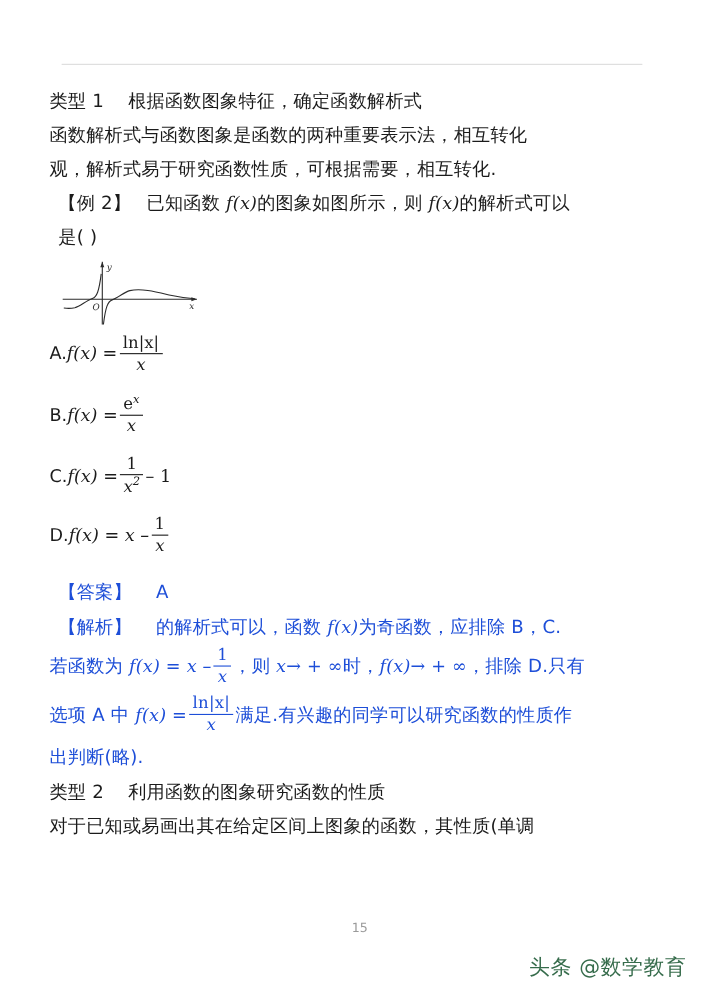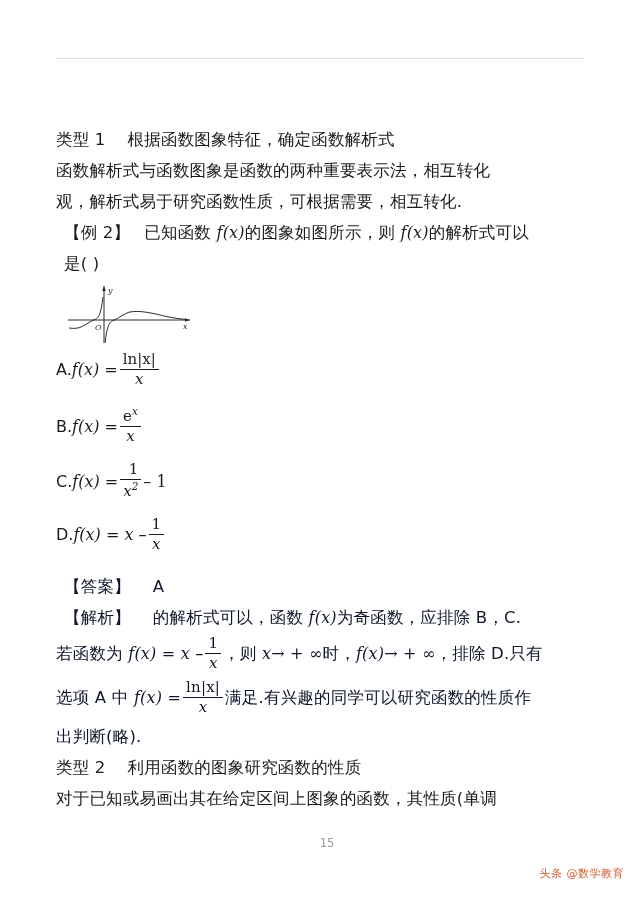--- a/index.html
+++ b/index.html
@@ -24,33 +24,32 @@
   .top-rule {
     position: absolute;
     left: 56px;
     top: 58px;
     width: 528px;
     height: 1px;
     background: #dcdcdc;
   }
   .content {
     position: absolute;
-    left: 56px;
+    left: 45px;
     top: 76px;
     width: 532px;
-    margin-top: 48px;
   }
   .line {
     font-size: 16.5px;
     line-height: 31px;
     white-space: nowrap;
     letter-spacing: 0.2px;
   }
   .line.black { color: #1b1b1b; }
-  .line.red { color: #0f172a; }
+  .line.red { color: #1d4ed8; }
   .indent { padding-left: 8px; }
   .heading {
     font-size: 16.5px;
     line-height: 31px;
   }
   .gap-sm { display: inline-block; width: 14px; }
   .gap-md { display: inline-block; width: 22px; }
 
   
   .mi {
@@ -67,21 +66,20 @@
     display: inline-block;
     vertical-align: -0.55em;
     text-align: center;
     line-height: 1.12;
     margin: 0 2px;
   }
   .frac .num {
     display: block;
     padding: 0 3px 1px 3px;
     font-size: 15px;
-    text-align: right;
   }
   .frac .den {
     display: block;
     border-top: 1.3px solid currentColor;
     padding: 1px 3px 0 3px;
     font-size: 15px;
   }
   .sup {
     font-size: 10.5px;
     vertical-align: super;
@@ -119,22 +117,22 @@
     text-align: center;
     font-size: 11.5px;
     color: #9a9a9a;
     font-family: "DejaVu Sans", "Liberation Sans", sans-serif;
     margin-left: 14px;
   }
   .watermark {
     position: absolute;
     right: 16px;
     top: 866px;
-    font-size: 11px;
-    color: #c2410c;
+    font-size: 19px;
+    color: #14532d;
     font-family: "DejaVu Sans", "Liberation Sans", sans-serif;
     letter-spacing: 0.5px;
     opacity: 0.85;
     text-align: right;
   }
   .answer-label { letter-spacing: 0.2px; }
 </style>
 </head>
 <body>
 

